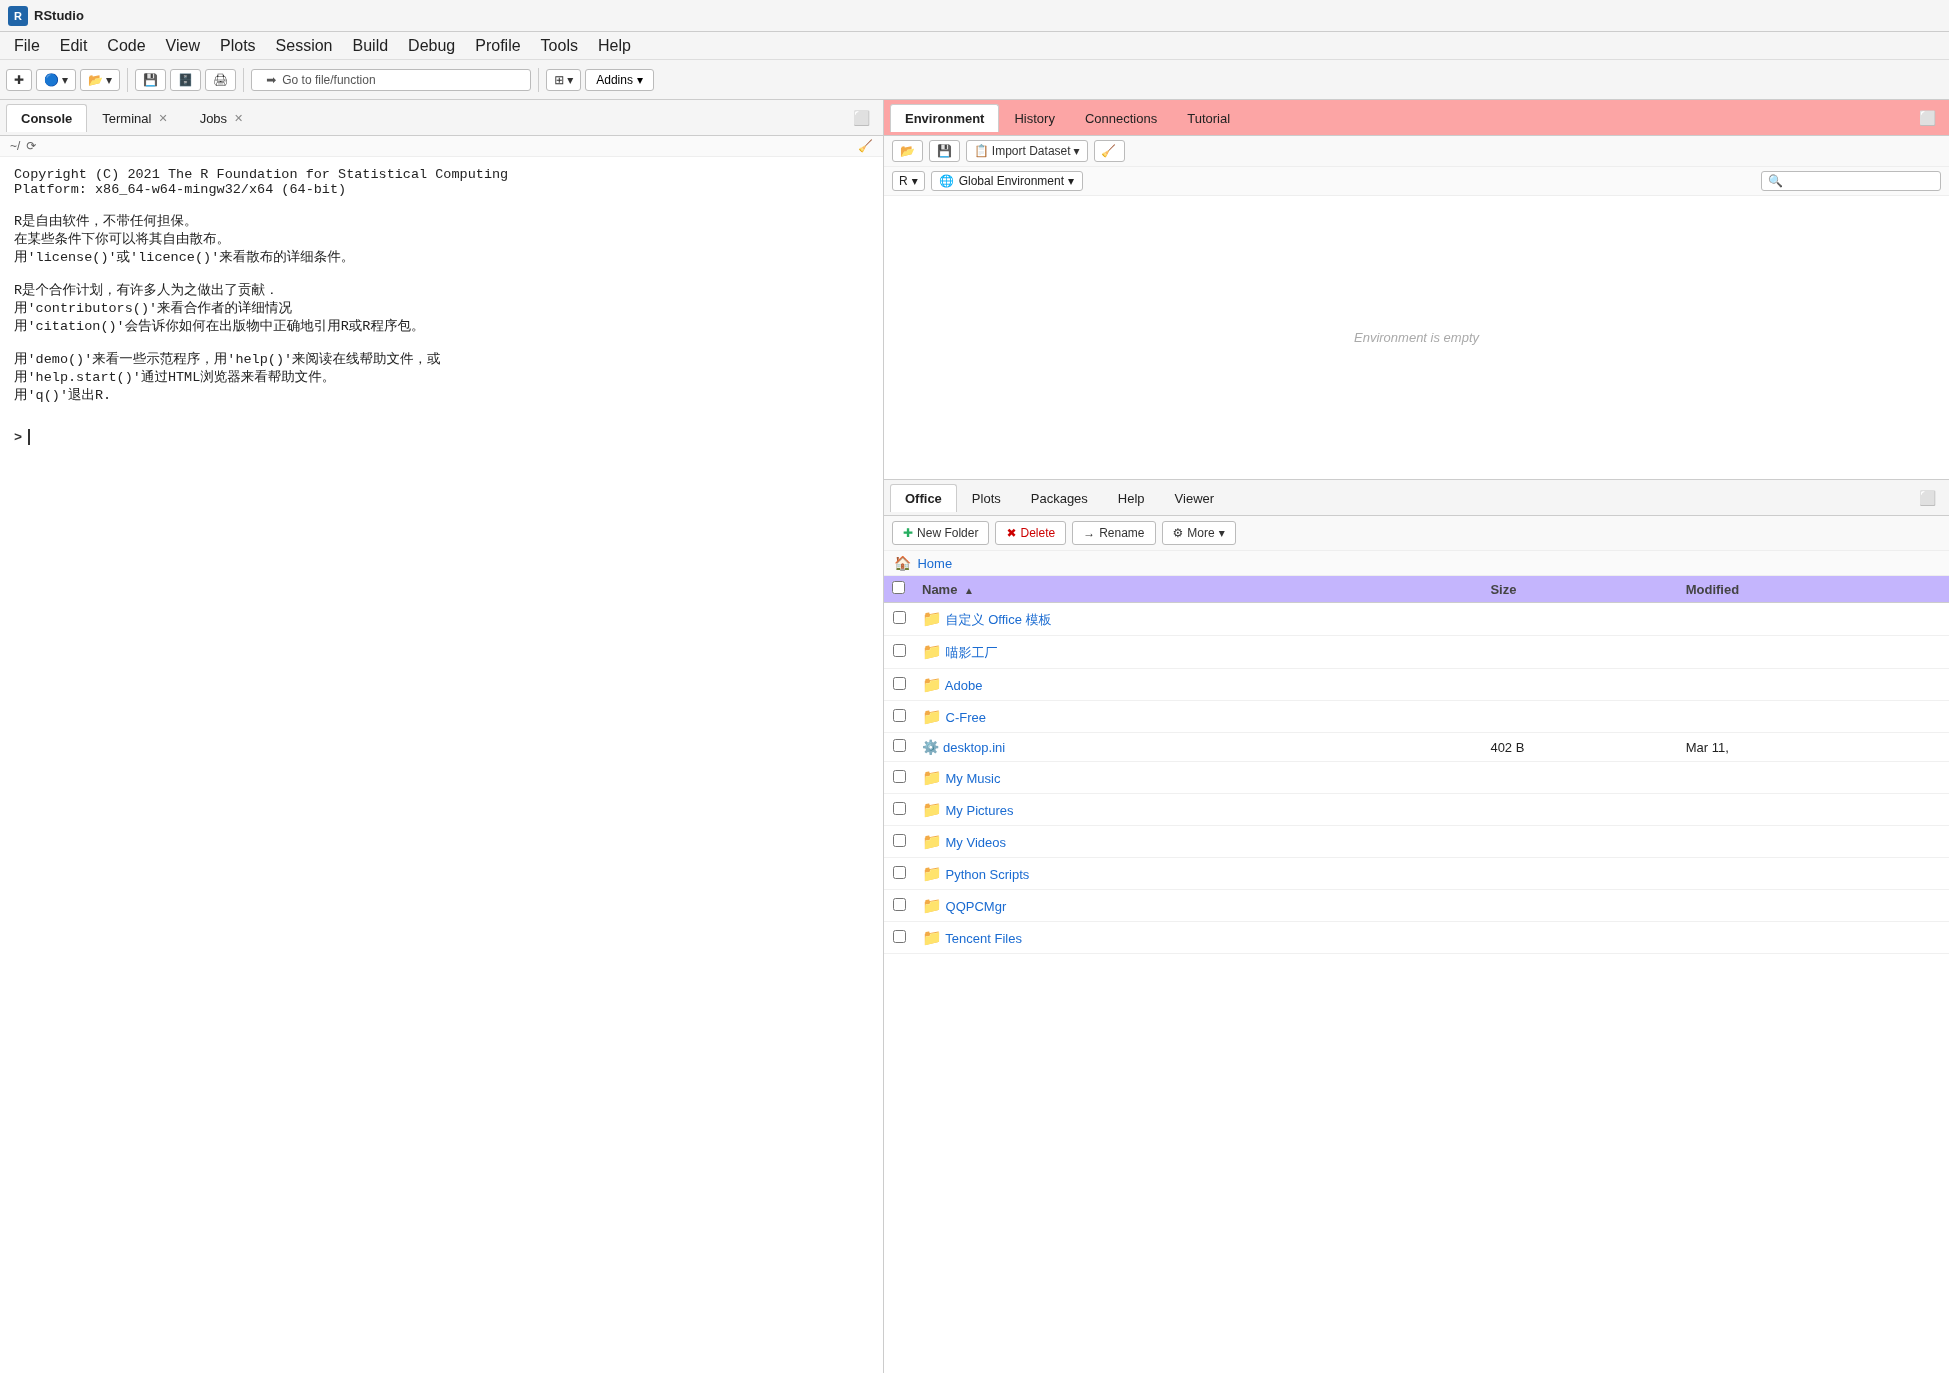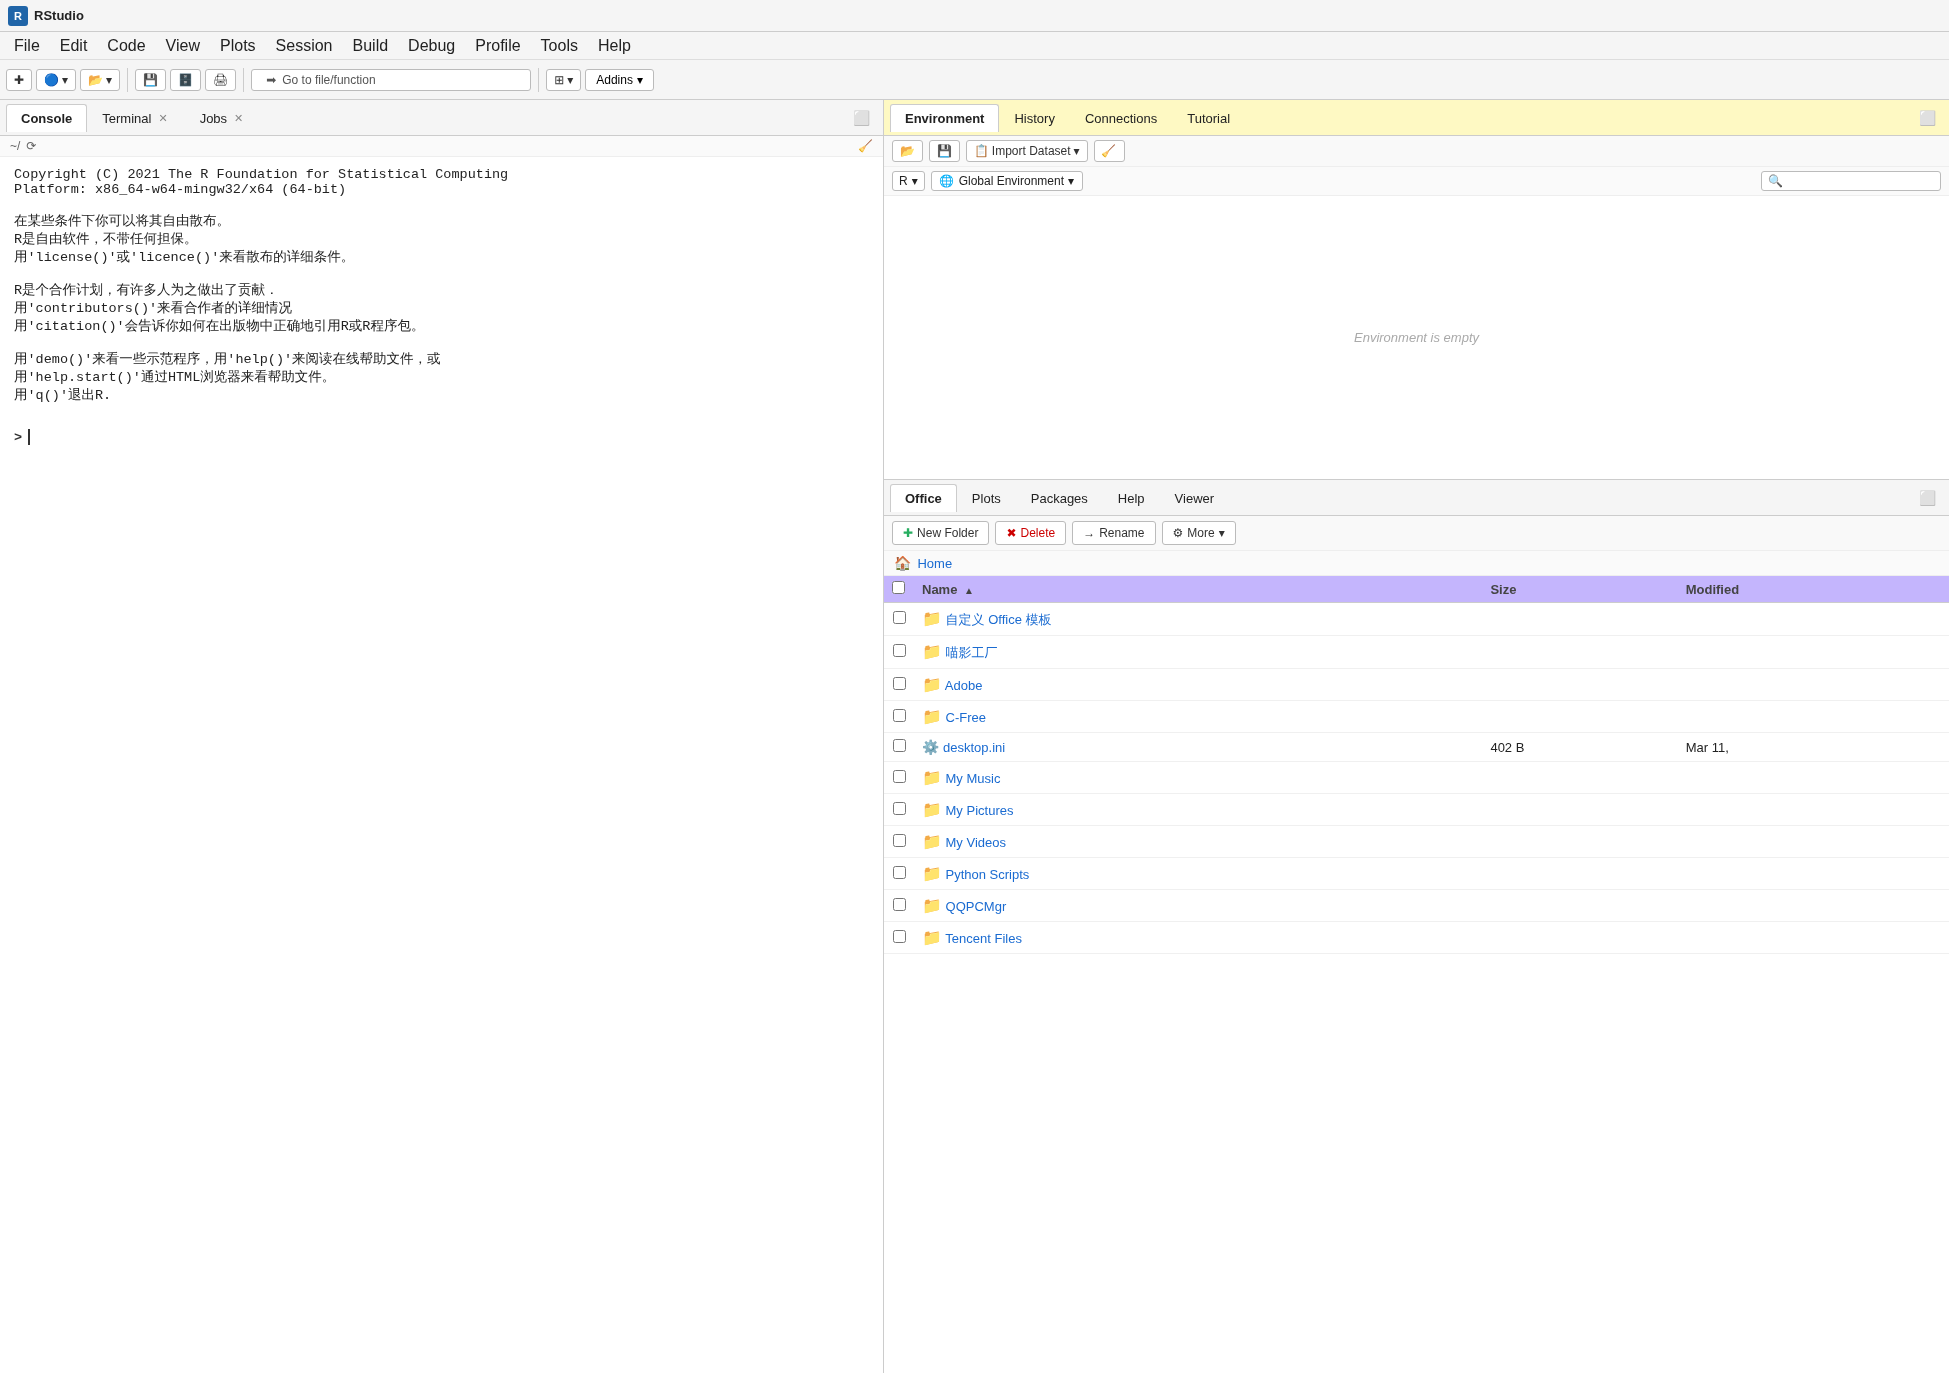--- a/index.html
+++ b/index.html
@@ -171,21 +171,21 @@
       background: #fff;
     }
 
     
     #right-top {
       height: 380px;
       border-bottom: 1px solid #ccc;
       display: flex;
       flex-direction: column;
     }
-    #right-top .tab-bar { background: #fef9c3; }
+    #right-top .tab-bar { background: #fca5a5; }
     .env-toolbar {
       display: flex; align-items: center;
       padding: 4px 8px; gap: 6px;
       background: #f9f9f9;
       border-bottom: 1px solid #eee;
     }
     .env-toolbar .tb-btn { font-size: 12px; }
     .env-search {
       margin-left: auto;
       border: 1px solid #bbb;
@@ -408,22 +408,22 @@
     <div id="console-path">
       <span>~/</span>
       <span>⟳</span>
       <span class="tab-spacer"></span>
       <span style="color:#888; cursor:pointer;">🧹</span>
     </div>
     <div id="console-content">
       <div>Copyright (C) 2021 The R Foundation for Statistical Computing</div>
       <div>Platform: x86_64-w64-mingw32/x64 (64-bit)</div>
       <div>&nbsp;</div>
+      <div>R是自由软件，不带任何担保。</div>
       <div>在某些条件下你可以将其自由散布。</div>
-      <div>R是自由软件，不带任何担保。</div>
       <div>用'license()'或'licence()'来看散布的详细条件。</div>
       <div>&nbsp;</div>
       <div>R是个合作计划，有许多人为之做出了贡献．</div>
       <div>用'contributors()'来看合作者的详细情况</div>
       <div>用'citation()'会告诉你如何在出版物中正确地引用R或R程序包。</div>
       <div>&nbsp;</div>
       <div>用'demo()'来看一些示范程序，用'help()'来阅读在线帮助文件，或</div>
       <div>用'help.start()'通过HTML浏览器来看帮助文件。</div>
       <div>用'q()'退出R.</div>
       <div>&nbsp;</div>

